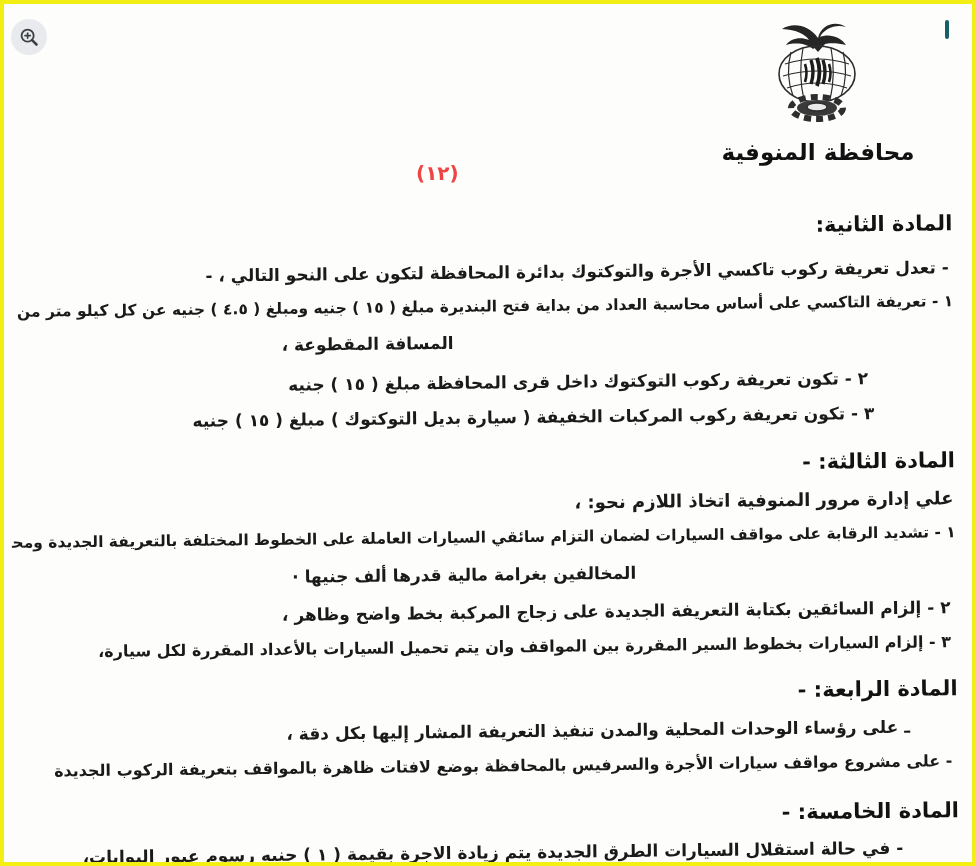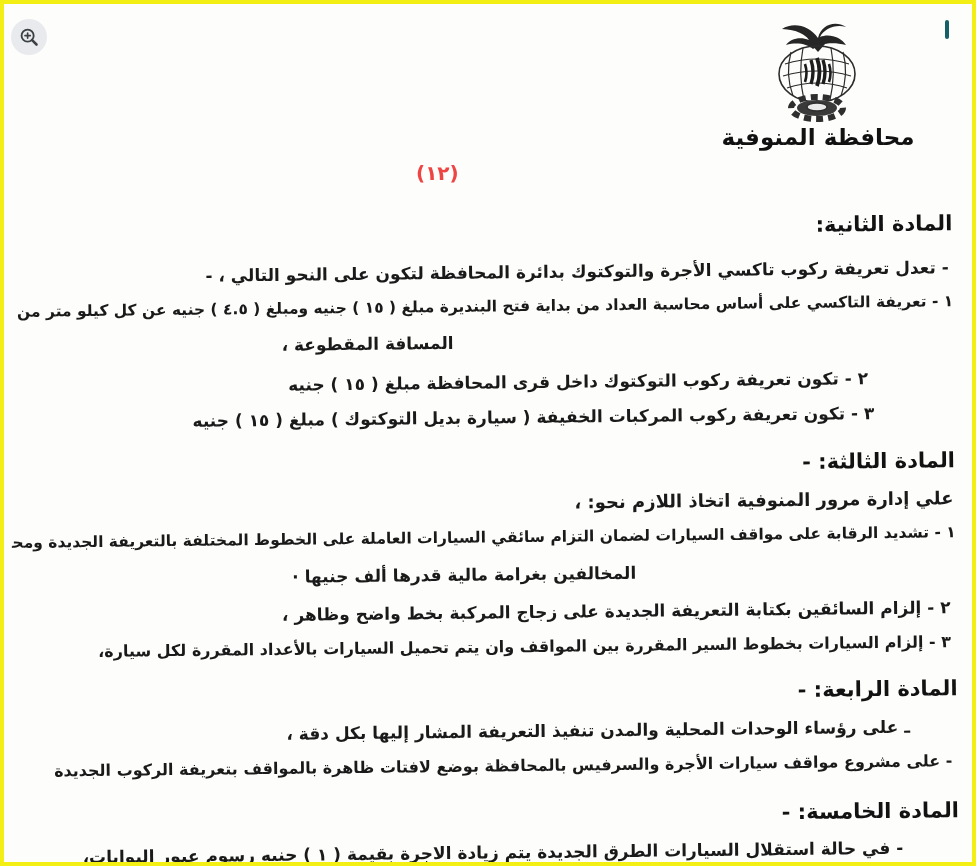--- a/index.html
+++ b/index.html
@@ -21,21 +21,21 @@
     display:flex;align-items:center;justify-content:center;
     cursor:pointer;padding:0;
   }
   
   .header-block{
     position:absolute;top:14px;right:56px;width:196px;
     text-align:center;
   }
   .logo{display:block;margin:0 auto;}
   .org-name{
-    font-size:23px;font-weight:bold;margin-top:2px;
+    font-size:23px;font-weight:bold;margin-top:17px;
     letter-spacing:0px;color:#111;
   }
   .page-num{
     position:absolute;top:157px;left:412px;
     font-size:20px;font-weight:bold;color:#ef4444;
   }
   .edge-marker{
     position:absolute;top:16px;right:23px;
     width:4px;height:19px;border-radius:3px;
     background:#175f66;

